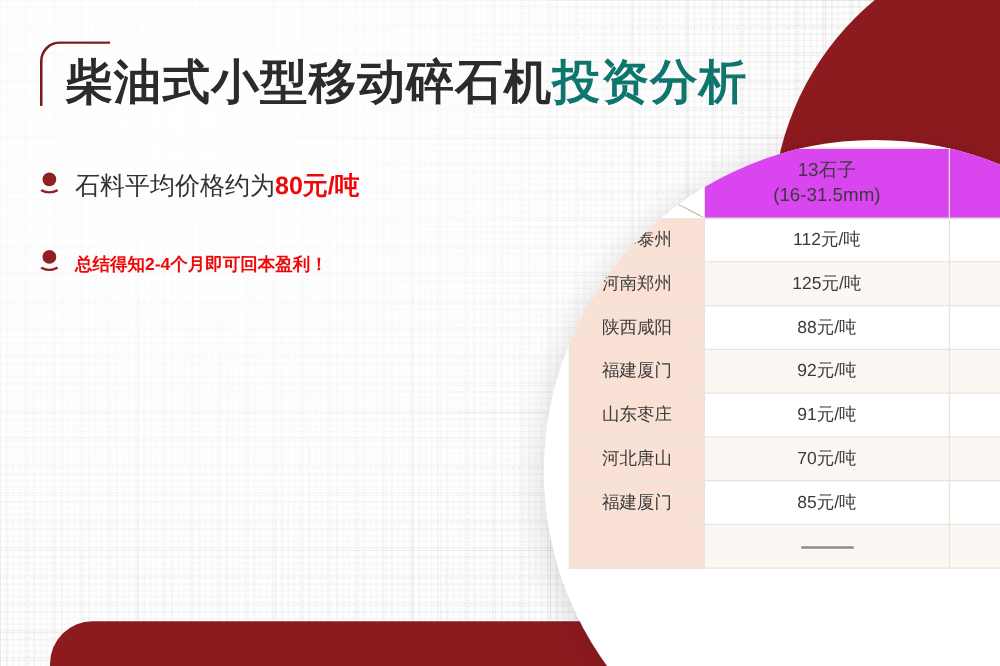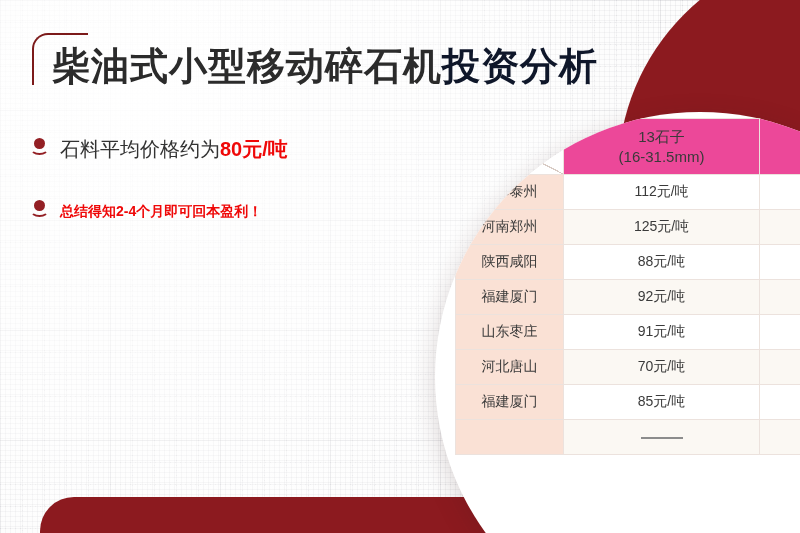--- a/index.html
+++ b/index.html
@@ -85,21 +85,21 @@
   .title {
     position:absolute;
     left:52px; top:46px;
     font-size:38px;
     font-weight:bold;
     letter-spacing:1px;
     color:#2b2b2b;
     white-space:nowrap;
     line-height:1.1;
   }
-  .title .accent { color:#0f172a; }
+  .title .accent { color:#0f766e; }
 
   
   .bullets {
     position:absolute;
     left:30px; top:130px;
     width:400px;
   }
   .bullet-row {
     display:flex;
     align-items:flex-start;
@@ -162,21 +162,21 @@
   table.price th, table.price td {
     border:1px solid #ece2dd;
     height:35px;
     text-align:center;
     vertical-align:middle;
     font-size:14px;
     color:#3a3a3a;
     padding:0 4px;
   }
   table.price thead th {
-    background:#ec4899;
+    background:#d946ef;
     height:56px;
     font-weight:normal;
     font-size:15px;
     line-height:1.3;
   }
   table.price tbody td:first-child {
     background:#fae1d5;
   }
   table.price tbody tr:nth-child(even) td:not(:first-child) { background:#fbf8f3; }
   table.price tbody tr:nth-child(odd)  td:not(:first-child) { background:#ffffff; }

